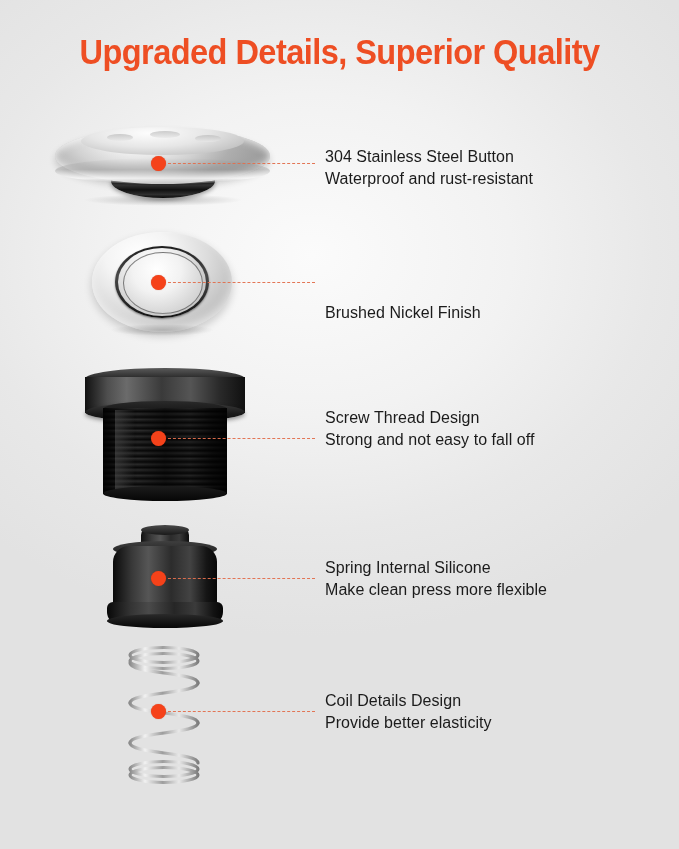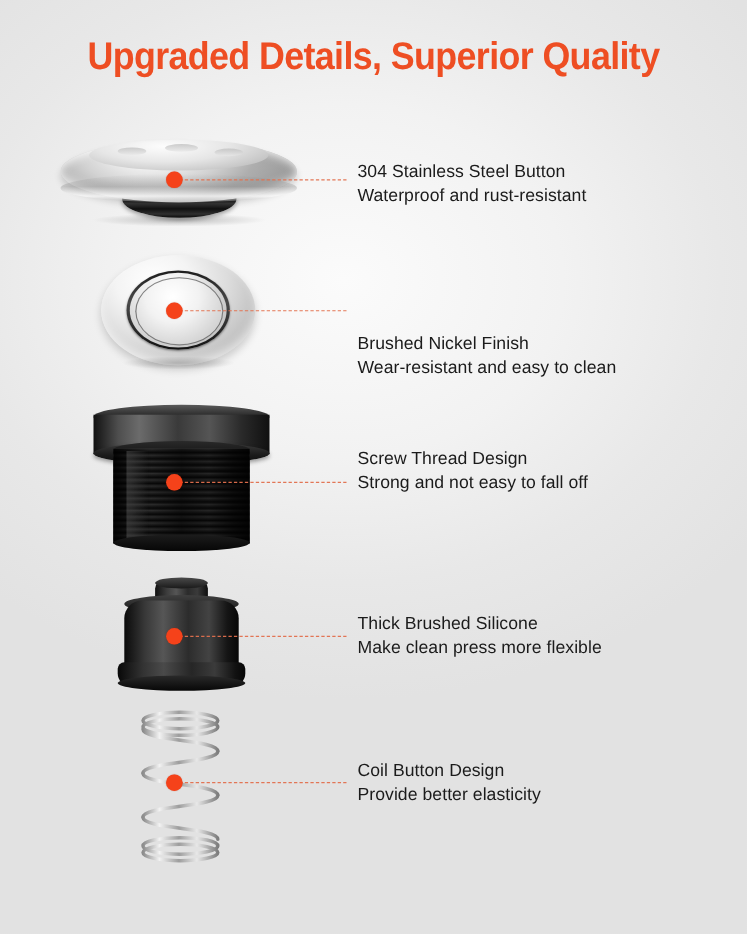--- a/index.html
+++ b/index.html
@@ -288,31 +288,30 @@
   <div class="dot" style="left:151px;top:571px;"></div>
   <div class="dot" style="left:151px;top:704px;"></div>
 
   <div class="callout" style="top:146px;">
     <div class="l1">304 Stainless Steel Button</div>
     <div class="l2">Waterproof and rust-resistant</div>
   </div>
 
   <div class="callout" style="top:261px;margin-top:41px;">
     <div class="l1">Brushed Nickel Finish</div>
-    <div class="l2">Wear-resistant and easy to clean</div>
   </div>
 
   <div class="callout" style="top:407px;">
     <div class="l1">Screw Thread Design</div>
     <div class="l2">Strong and not easy to fall off</div>
   </div>
 
   <div class="callout" style="top:557px;">
-    <div class="l1">Thick Brushed Silicone</div>
+    <div class="l1">Spring Internal Silicone</div>
     <div class="l2">Make clean press more flexible</div>
   </div>
 
   <div class="callout" style="top:690px;">
-    <div class="l1">Coil Button Design</div>
+    <div class="l1">Coil Details Design</div>
     <div class="l2">Provide better elasticity</div>
   </div>
 
 </div>
 
 </body></html>

